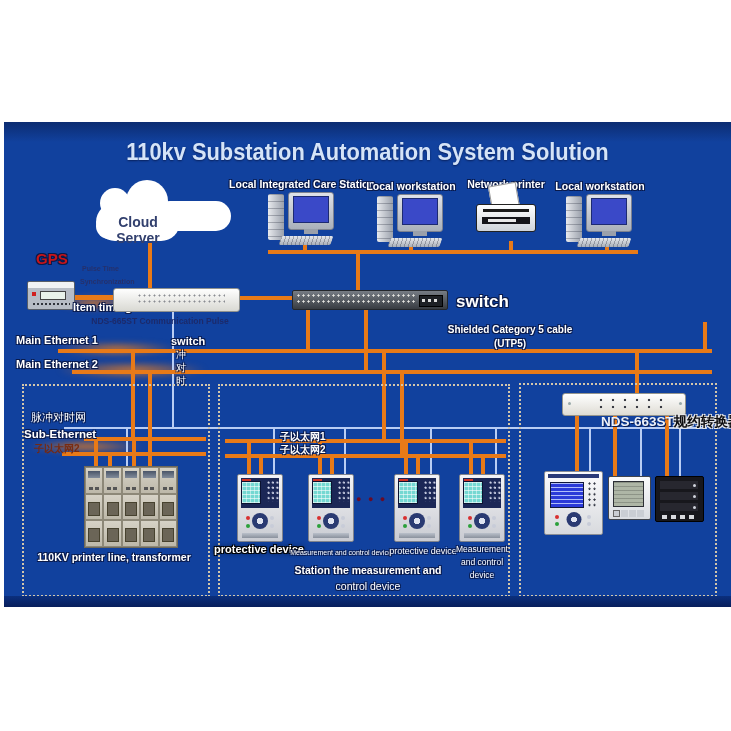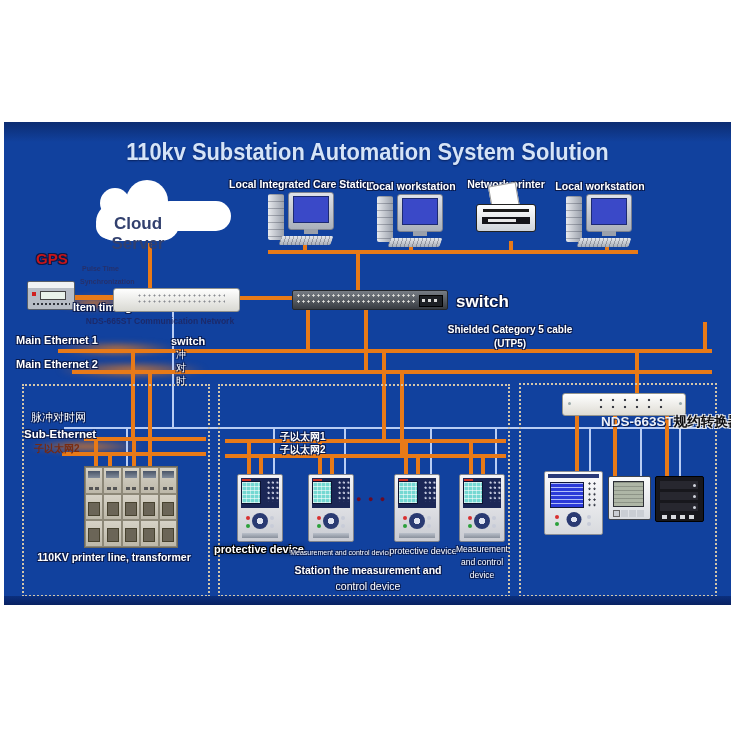--- a/index.html
+++ b/index.html
@@ -1,16 +1,16 @@
 <!DOCTYPE html>
 <html><head>
 <meta charset="utf-8">
 <style>
   html,body{margin:0;padding:0;background:#ffffff;}
-  #stage{position:relative;width:731px;height:605px;background:#ffffff;overflow:hidden;
+  #stage{position:relative;width:731px;height:731px;background:#ffffff;overflow:hidden;
          font-family:"Liberation Sans",sans-serif;}
   #panel{position:absolute;left:4px;top:122px;width:727px;height:485px;background:#11419e;}
   #panel-topshade{position:absolute;left:4px;top:122px;width:727px;height:20px;
       background:linear-gradient(to bottom,rgba(4,10,40,.38),rgba(4,10,40,0));}
   #panel-bottombar{position:absolute;left:4px;top:596px;width:727px;height:11px;
       background:linear-gradient(to bottom,#0b2f7e,#081f5c);}
 
   .abs{position:absolute;}
   .txt{position:absolute;color:#fff;
        text-shadow:1px 1px 0 #0a1a4a,-1px 1px 0 #0a1a4a,1px -1px 0 #0a1a4a,-1px -1px 0 #0a1a4a;}
@@ -27,21 +27,21 @@
   .pw{position:absolute;background:#b9cdf4;}
   .glow{position:absolute;background:radial-gradient(ellipse at center,rgba(235,125,30,.95),rgba(235,125,30,0) 70%);
         filter:blur(3px);border-radius:50%;}
 
   
   .cloud{position:absolute;left:96px;top:203px;width:84px;height:38px;background:#fff;border-radius:22px;
          box-shadow:55px -6px 0 -4px #fff,-6px 4px 0 -6px #fff;}
   .cloud::before{content:"";position:absolute;left:4px;top:-15px;width:30px;height:30px;border-radius:50%;background:#fff;}
   .cloud::after{content:"";position:absolute;left:30px;top:-23px;width:42px;height:42px;border-radius:50%;background:#fff;}
   #cloud-label{position:absolute;left:96px;top:214px;width:84px;text-align:center;
-               font-size:17px;font-weight:bold;color:#32406e;z-index:5;}
+               font-size:14px;font-weight:bold;color:#32406e;z-index:5;}
 
   
   .station{position:absolute;}
   .st-label{position:absolute;transform:translateX(-50%);white-space:nowrap;
             font-size:10.5px;font-weight:bold;color:#fff;
             text-shadow:1px 1px 0 #0a1a4a,-1px 1px 0 #0a1a4a,1px -1px 0 #0a1a4a,-1px -1px 0 #0a1a4a;}
   .ws{position:absolute;left:0;top:13px;transform:translateX(-50%);width:72px;height:56px;}
   .ws-tower{position:absolute;left:2px;top:3px;width:16px;height:46px;border-radius:2px;
             background:linear-gradient(to right,#e8eaee,#9aa0ab);
             background-image:repeating-linear-gradient(to bottom,rgba(60,65,80,.35) 0 1px,transparent 1px 7px),linear-gradient(to right,#e8eaee,#9aa0ab);}
@@ -263,21 +263,21 @@
   <div class="gps-dev">
     <div class="gps-led"></div>
       <div class="gps-lcd"></div>
       <div class="gps-dots"></div>
   </div>
   <div class="txt nw" style="left:73px;top:301px;font-size:11px;font-weight:bold;">Item timing</div>
 
   <div class="server">
     <div class="server-ports"></div>
   </div>
-  <div class="abs ctr" style="left:76px;top:316px;width:168px;font-size:8.5px;font-weight:bold;color:#1c2a6b;">NDS-665ST Communication Network</div>
+  <div class="abs ctr" style="left:76px;top:316px;width:168px;font-size:8.5px;font-weight:bold;color:#1c2a6b;">NDS-665ST Communication Pulse</div>
 
   <div class="switch">
     <div class="sw-ports"></div>
       <div class="sw-up"></div>
   </div>
   <div class="txt nw" style="left:456px;top:292px;font-size:17px;font-weight:bold;">switch</div>
   <div class="txt ctr" style="left:430px;top:324px;width:160px;font-size:10px;font-weight:bold;">Shielded Category 5 cable</div>
   <div class="txt ctr" style="left:430px;top:338px;width:160px;font-size:10px;font-weight:bold;">(UTP5)</div>
 
   <div class="txt nw" style="left:16px;top:334px;font-size:11px;font-weight:bold;">Main Ethernet 1</div>

